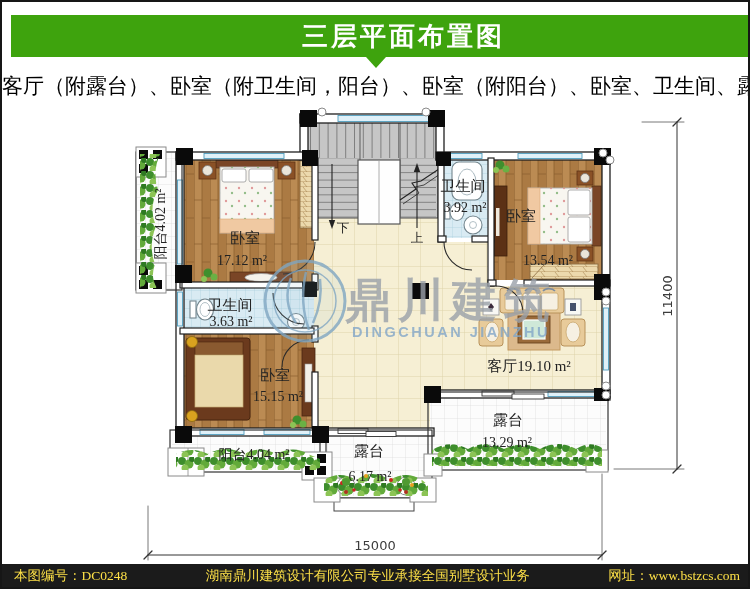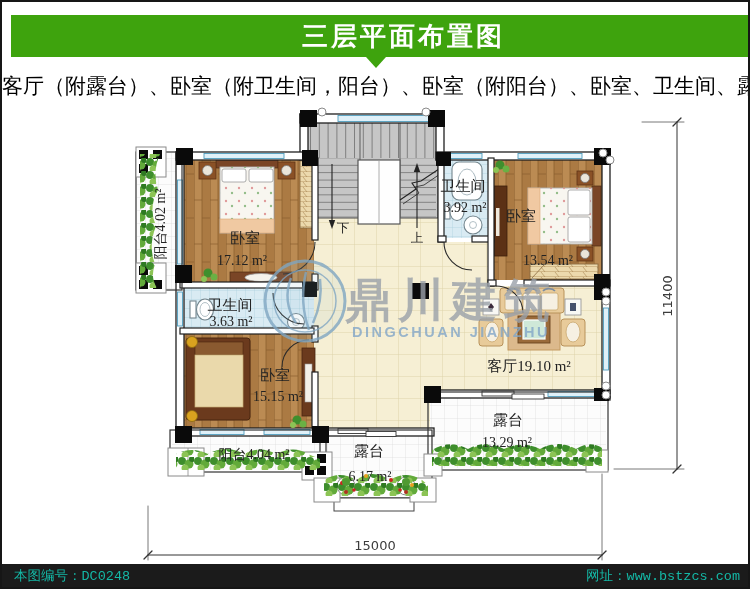--- a/index.html
+++ b/index.html
@@ -13,22 +13,22 @@
   #hdr-tri{position:absolute;left:364px;top:55px;width:0;height:0;
            border-left:10px solid transparent;border-right:10px solid transparent;
            border-top:11px solid #3ea30d;}
   #subtt{position:absolute;left:0;top:70px;width:750px;text-align:center;
          font-family:"Liberation Serif","DejaVu Serif",serif;
          font-size:21px;color:#000;white-space:nowrap;}
   #plan{position:absolute;left:0;top:0;width:750px;height:589px;}
   #ftr{position:absolute;left:0;bottom:0;width:750px;height:23px;background:#1b1b1b;
        display:flex;align-items:center;justify-content:space-between;
        padding:0 12px;box-sizing:border-box;}
-  #ftr span{color:#14b8a6;font-size:13.5px;white-space:nowrap;
-            font-family:Liberation Mono, monospace;}
+  #ftr span{color:#fde047;font-size:13.5px;white-space:nowrap;
+            font-family:Liberation Serif, serif;}
   text{font-family:"Liberation Serif","DejaVu Serif",serif;fill:#222;}
   .dim{font-family:"DejaVu Sans","Liberation Sans",sans-serif;fill:#3c3c3c;font-size:13px;}
   .rname{font-size:15px;}
   .rarea{font-size:14px;}
   .small{font-size:12.5px;}
   .wm-cn{font-size:46px;font-weight:bold;letter-spacing:7px;fill:#9aa1a9;
          font-family:"Liberation Sans","DejaVu Sans",sans-serif;}
   .wm-en{font-size:14.5px;font-weight:bold;letter-spacing:2.5px;fill:#82a6c8;
          font-family:"Liberation Sans","DejaVu Sans",sans-serif;}
   .wall{fill:#fff;stroke:#1f1f1f;stroke-width:1.3;}
@@ -382,16 +382,17 @@
 
   <div id="hdr">
     <span class="t">三层平面布置图</span>
   </div>
   <div id="hdr-tri"></div>
 
   <div id="subtt">客厅（附露台）、卧室（附卫生间，阳台）、卧室（附阳台）、卧室、卫生间、露台</div>
 
   <div id="ftr">
     <span>本图编号：DC0248</span>
+    <span>湖南鼎川建筑设计有限公司专业承接全国别墅设计业务</span>
     <span>网址：www.bstzcs.com</span>
   </div>
 
 </div>
 
 </body></html>

